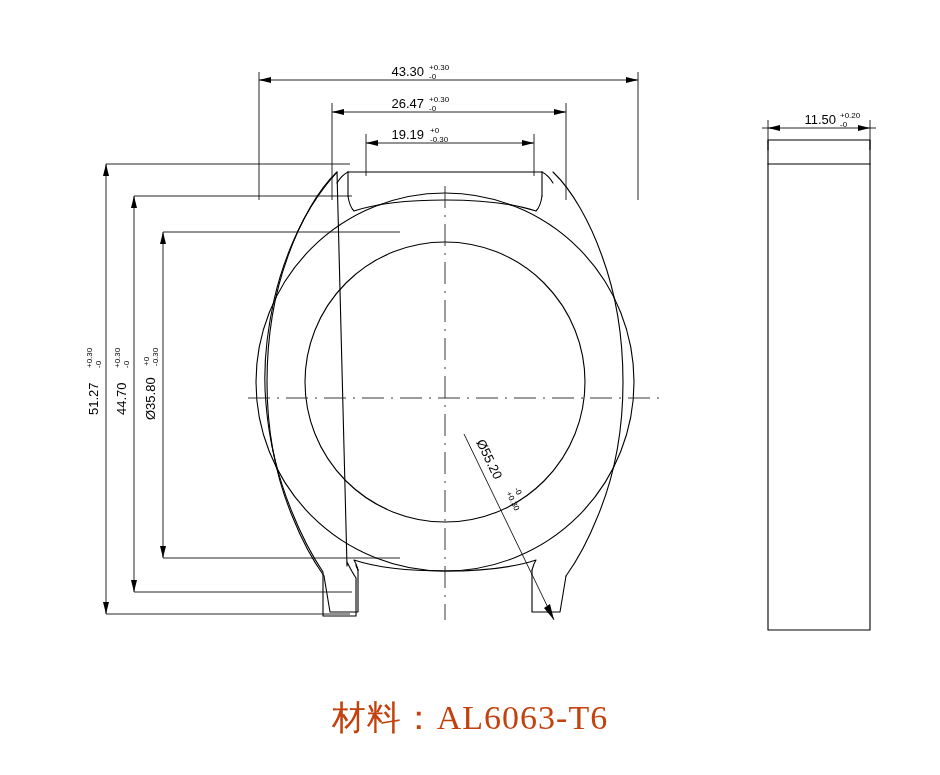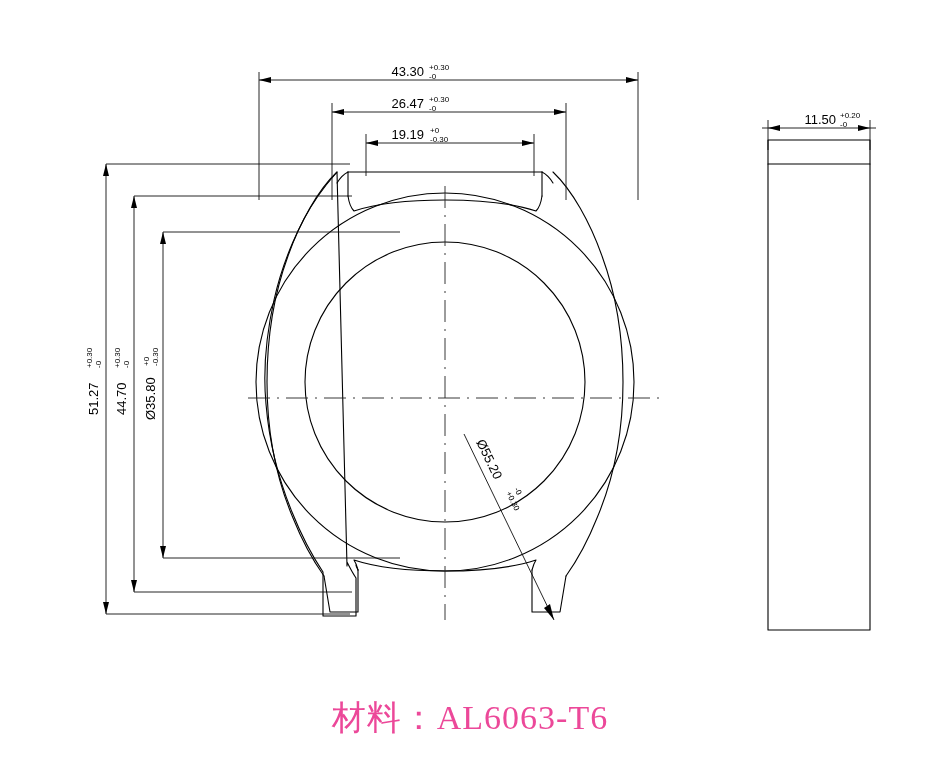--- a/index.html
+++ b/index.html
@@ -66,21 +66,21 @@
   }
   .material-note {
     position: absolute;
     left: 0;
     top: 695px;
     width: 940px;
     text-align: center;
     font-family: "Liberation Serif", "DejaVu Serif", serif;
     font-size: 34px;
     letter-spacing: 1px;
-    color: #ec4899;
+    color: #c2410c;
     white-space: pre;
   }
 </style>
 </head>
 <body>
 
 <div id="drawing-root">
 
   <svg class="cad" viewBox="0 0 940 775" xmlns="http://www.w3.org/2000/svg">
 

